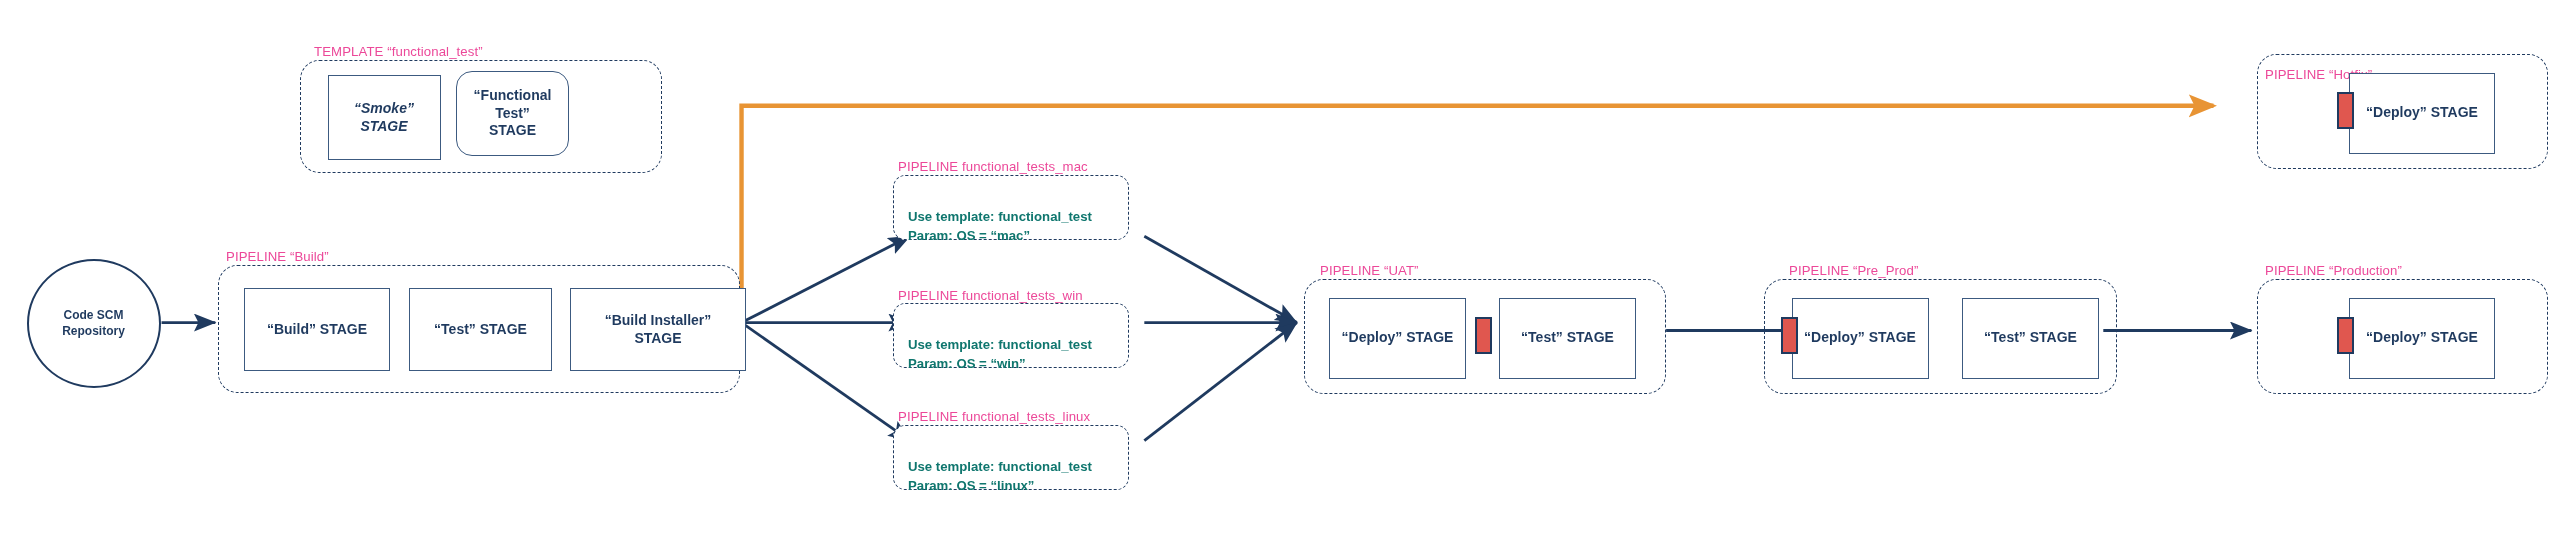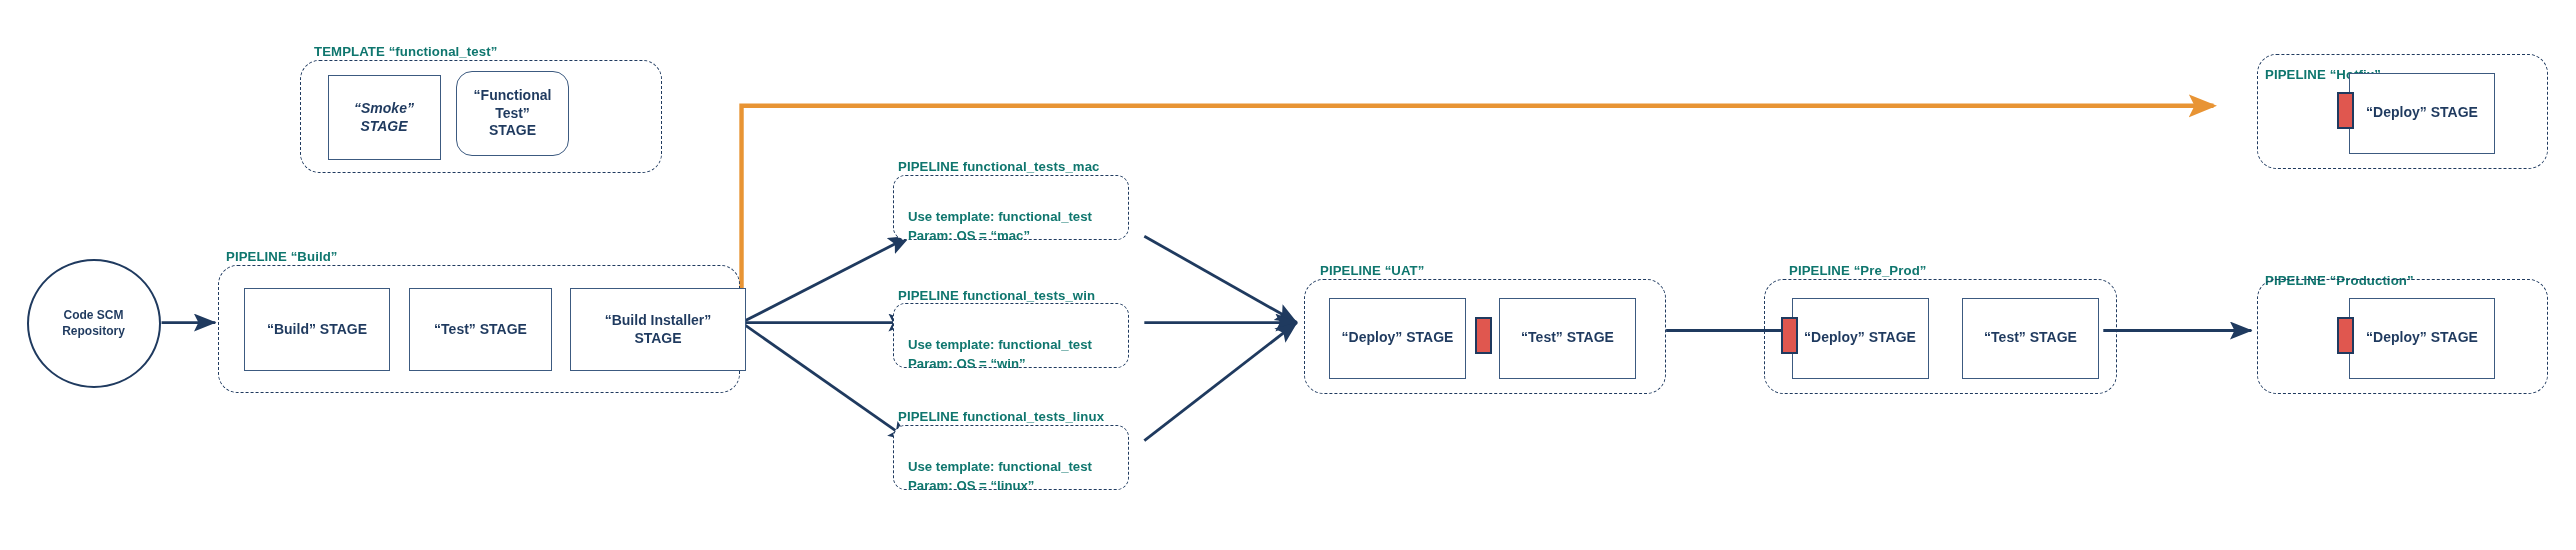--- a/index.html
+++ b/index.html
@@ -21,22 +21,22 @@
   .group{
     position:absolute;
     border:1.8px dashed #1f3a5f;
     border-radius:19.4px;
     box-sizing:border-box;
     background:transparent;
   }
   .group-label{
     position:absolute;
     font-size:13.2px;
-    font-weight:bold;
-    color:#0f766e;
+    font-weight:normal;
+    color:#ec4899;
     white-space:nowrap;
     letter-spacing:0.1px;
   }
 
   
   .stage{
     position:absolute;
     box-sizing:border-box;
     border:1.3px solid #3c5a80;
     background:#ffffff;
@@ -187,21 +187,21 @@
   <div class="group" style="left:1764px;top:279px;width:353px;height:115px;">
     <div class="gate" style="left:16px;top:37px;width:17px;height:37px;"></div>
     <div class="stage" style="left:26.5px;top:17.6px;width:137px;height:81px;">
       <span style="white-space:pre-line;">“Deploy” STAGE</span>
     </div>
     <div class="stage" style="left:197px;top:17.6px;width:137px;height:81px;">
       <span style="white-space:pre-line;">“Test” STAGE</span>
     </div>
   </div>
 
-  <div class="group-label" style="left:2265px;top:263px;margin-top:10px;">PIPELINE “Production”</div>
+  <div class="group-label" style="left:2265px;top:263px;">PIPELINE “Production”</div>
   <div class="group" style="left:2257px;top:279px;width:291px;height:115px;">
     <div class="gate" style="left:79px;top:37px;width:17px;height:37px;"></div>
     <div class="stage" style="left:91px;top:17.6px;width:146px;height:81px;">
       <span style="white-space:pre-line;">“Deploy” STAGE</span>
     </div>
   </div>
 
   <div class="group-label" style="left:2265px;top:38px;margin-top:29px;">PIPELINE “Hotfix”</div>
   <div class="group" style="left:2257px;top:54px;width:291px;height:115px;">
     <div class="gate" style="left:79px;top:37px;width:17px;height:37px;"></div>

